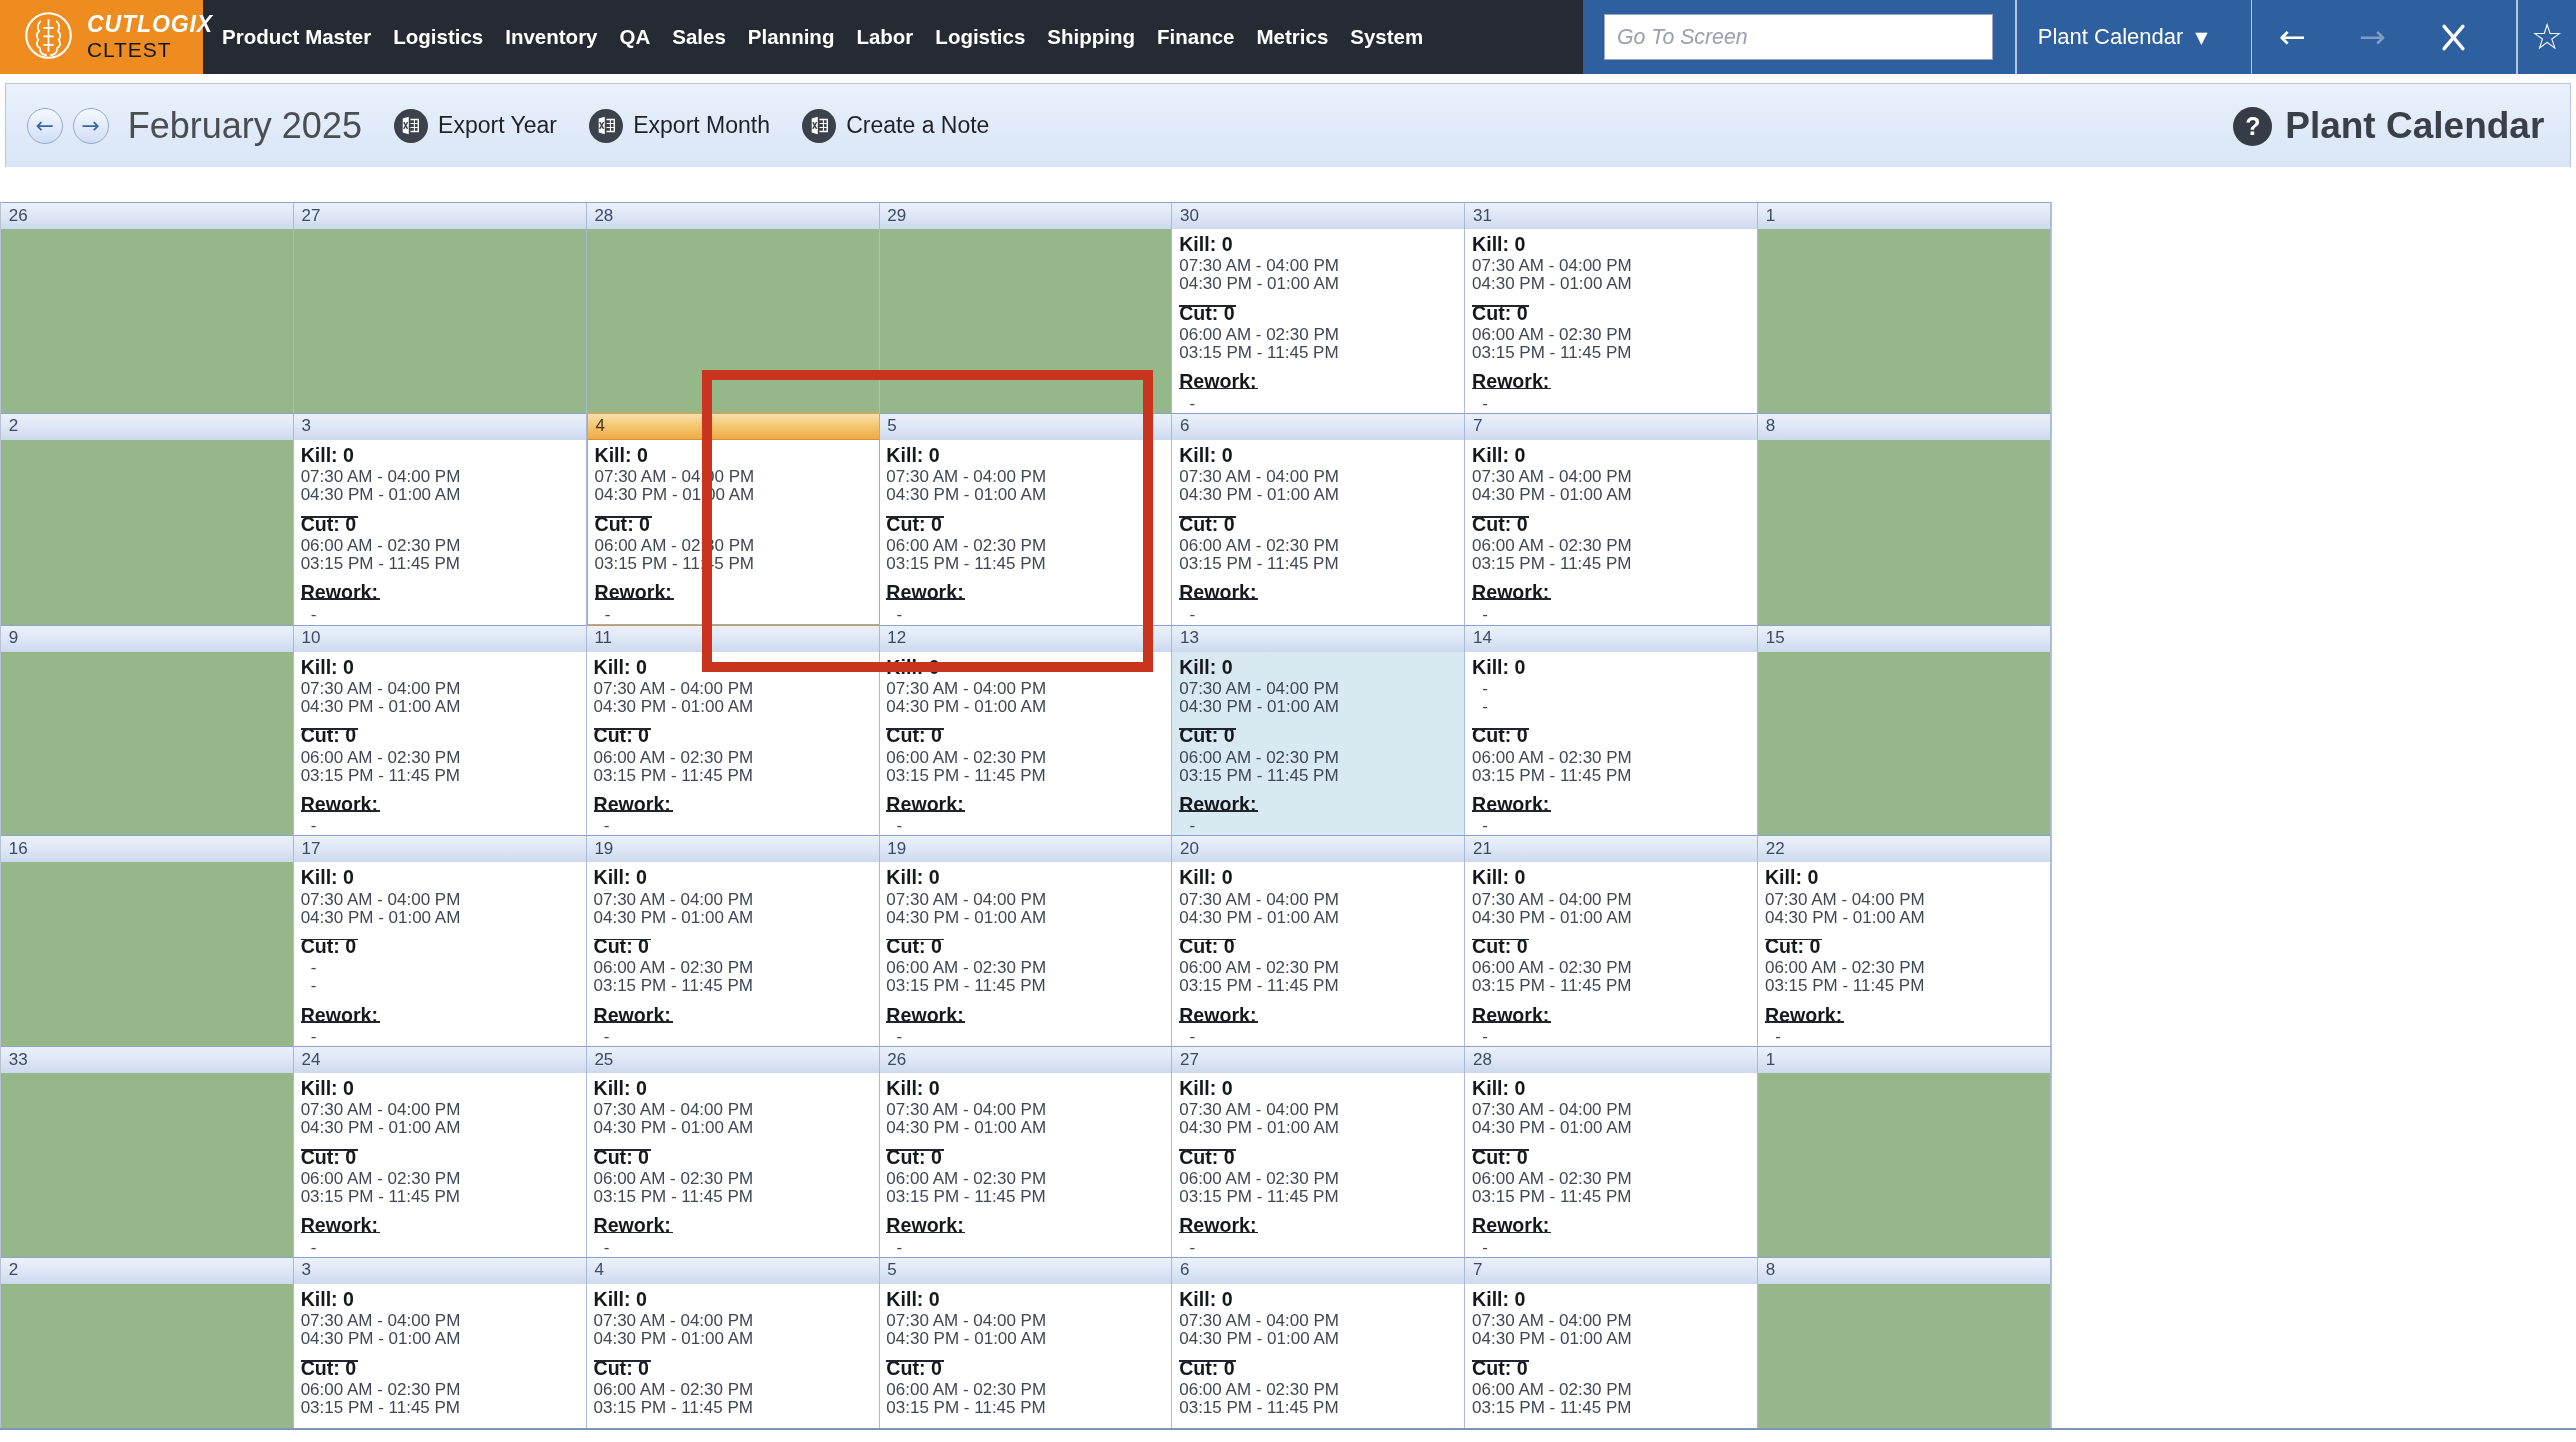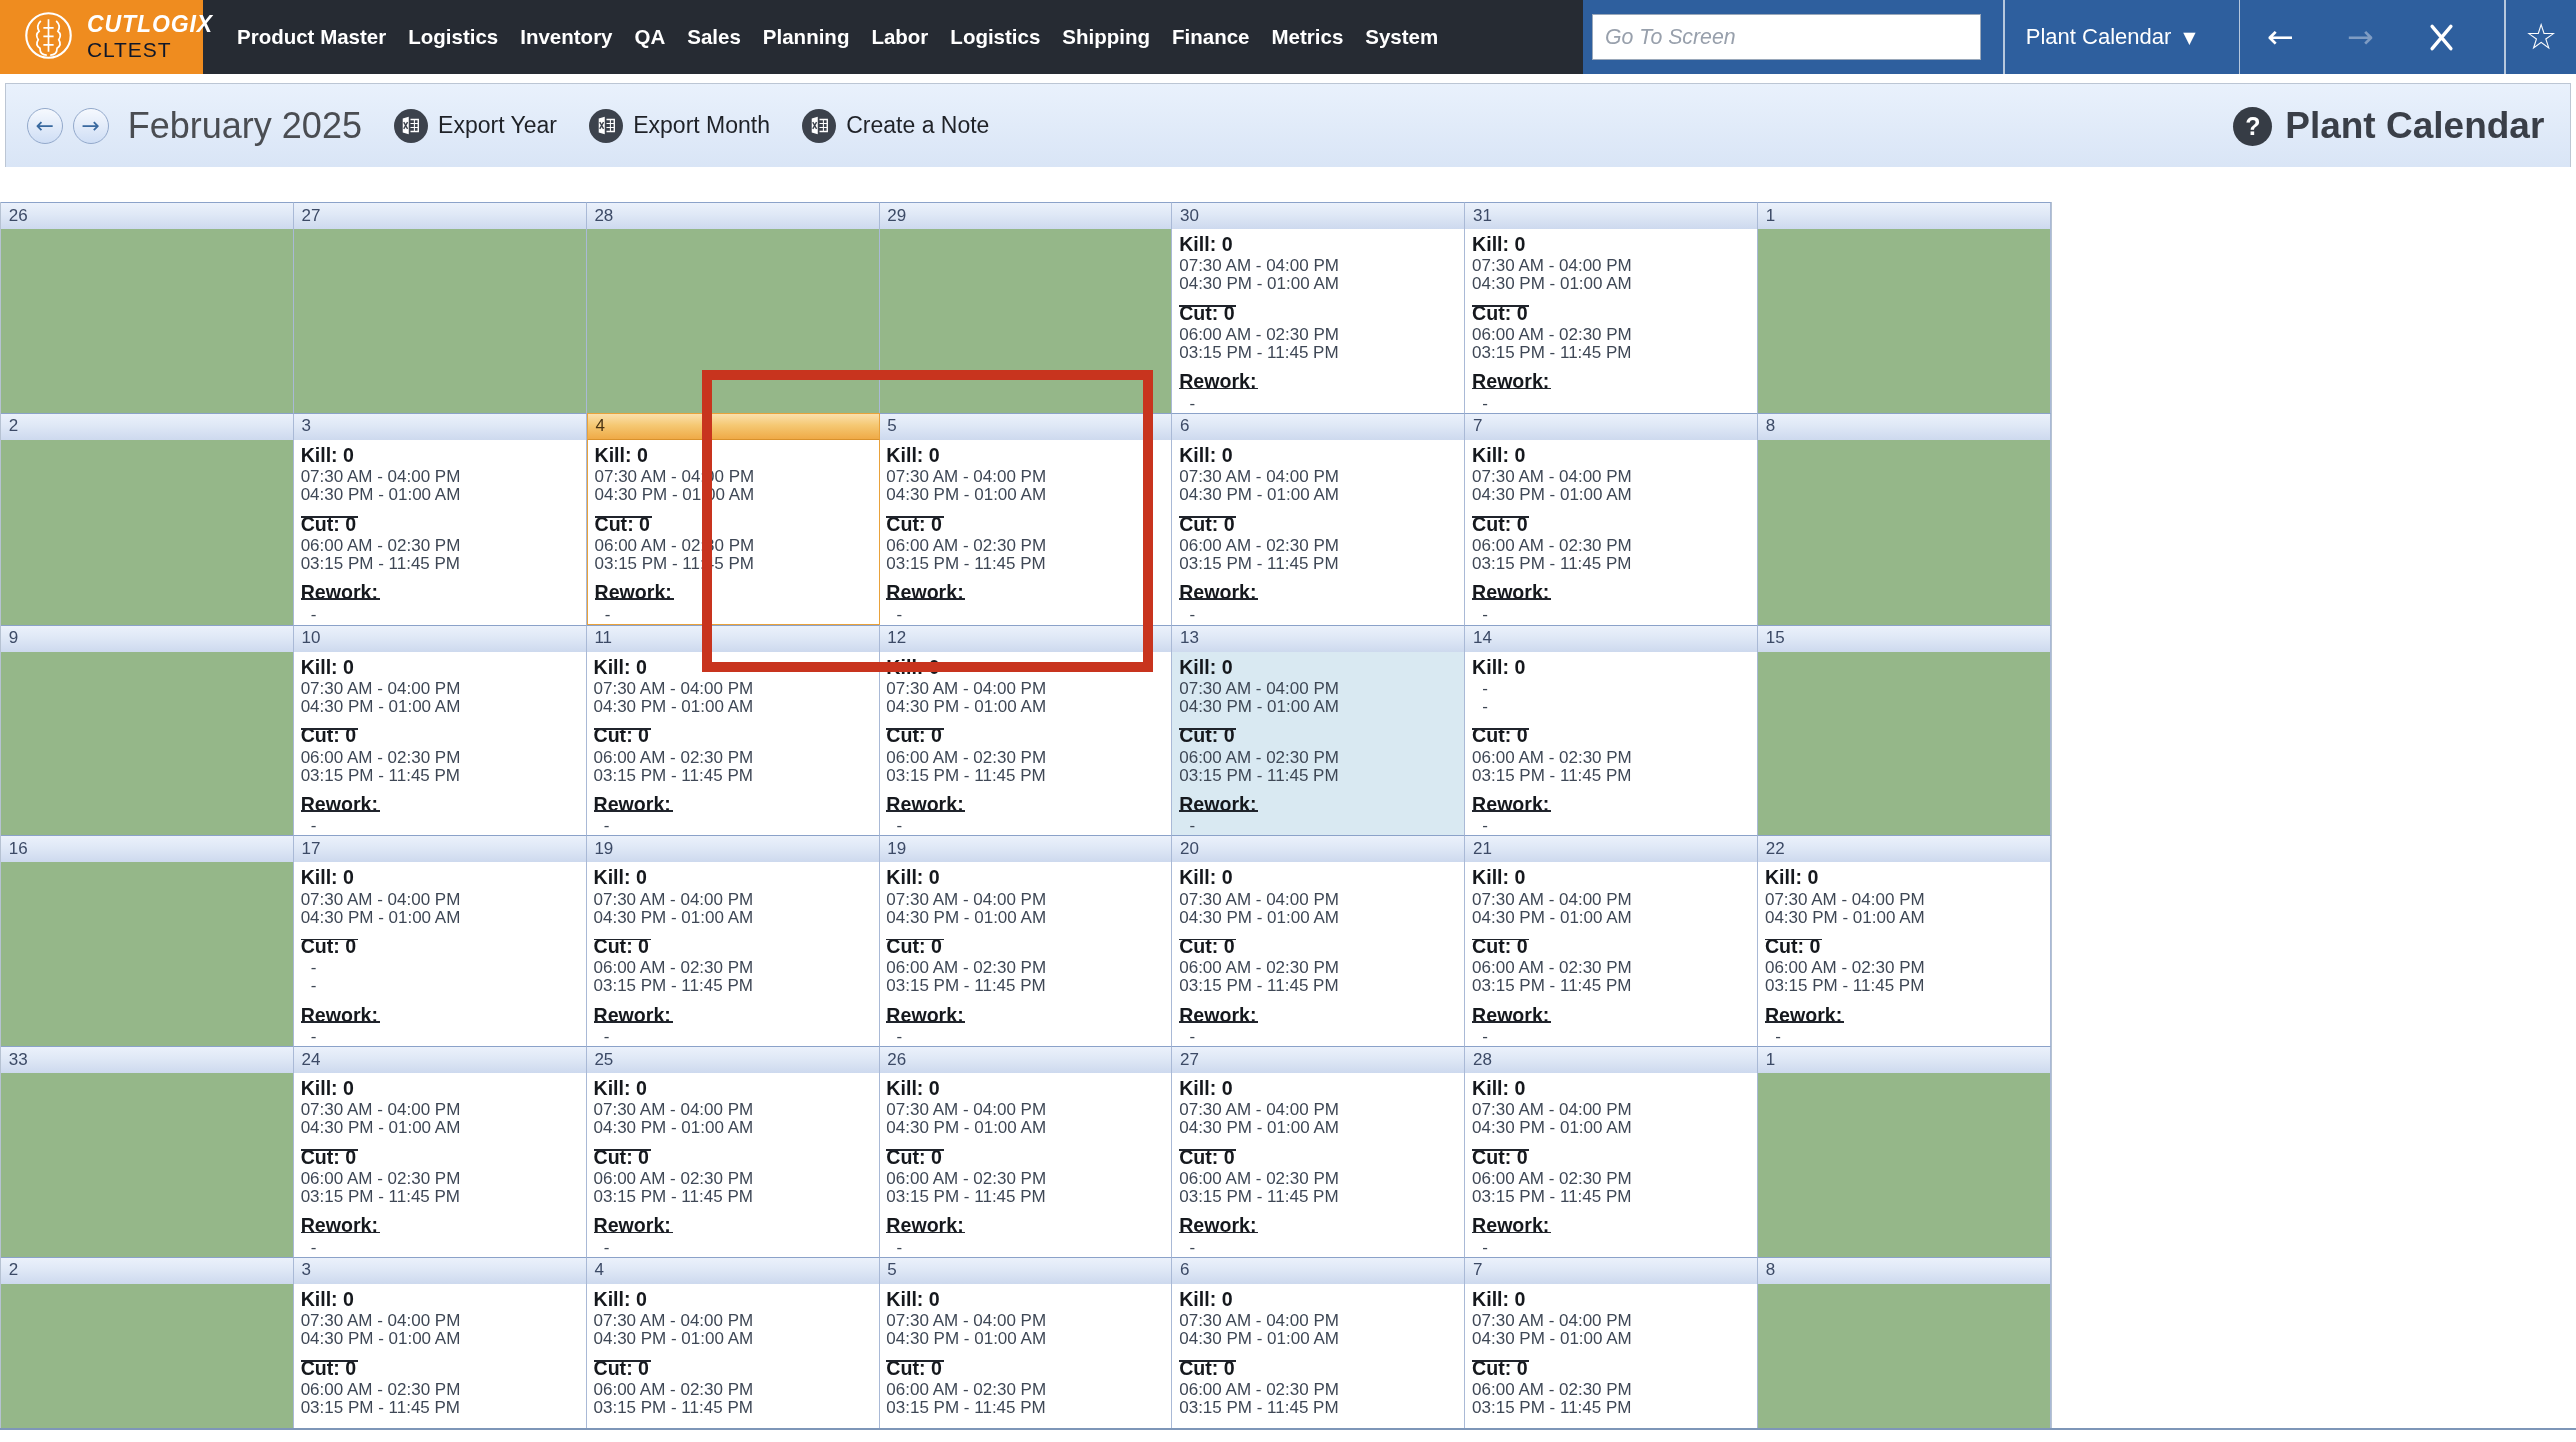--- a/index.html
+++ b/index.html
@@ -12,25 +12,25 @@
   html,body{margin:0;padding:0;width:2576px;height:1442px;overflow:hidden;
     font-family:"Liberation Sans",sans-serif;background:#fff;}
   .app{position:relative;width:2576px;height:1442px;background:#fff;border-radius:9px;}
 
   
   .navbar{position:absolute;left:0;top:0;width:2576px;height:74px;background:var(--nav-bg);}
   .brand{position:absolute;left:0;top:0;width:203px;height:74px;background:var(--brand-orange);
     display:flex;align-items:center;padding-left:22px;gap:12px;}
   .brand-name{color:#fff;font-size:23px;font-weight:700;font-style:italic;letter-spacing:0.9px;line-height:25.6px;}
   .brand-env{color:#0f172a;font-size:21px;line-height:24px;letter-spacing:0.9px;}
-  .nav-menu{position:absolute;left:237px;top:0;height:74px;width:1357px;display:flex;align-items:center;gap:22px;overflow:hidden;}
+  .nav-menu{position:absolute;left:222px;top:0;height:74px;width:1357px;display:flex;align-items:center;gap:22px;overflow:hidden;}
   .menu-item{color:#fff;font-size:20.5px;font-weight:700;white-space:nowrap;cursor:pointer;}
   .nav-right{position:absolute;left:1583px;top:0;width:993px;height:74px;background:var(--nav-panel-blue);
     display:flex;align-items:center;}
-  .goto-input{width:389px;height:46px;margin-left:9px;border:0.9px solid #9aa8ba;background:#fff;
+  .goto-input{width:389px;height:46px;margin-left:21px;border:0.9px solid #9aa8ba;background:#fff;
     font-size:21.3px;padding:0 12px;color:#701a75;font-family:"Liberation Sans",sans-serif;}
   .goto-input::placeholder{color:#98a0ac;font-style:italic;}
   .nav-divider{width:1.7px;height:74px;background:rgba(255,255,255,.65);margin-left:22px;}
   .screen-selector{width:212px;height:74px;display:flex;align-items:center;justify-content:center;gap:12px;cursor:pointer;}
   .screen-selector-label{color:#fff;font-size:22px;white-space:nowrap;}
   .dd-arrow{color:#fff;font-size:16px;font-family:"DejaVu Sans",sans-serif;}
   .nav-btn-group{width:242px;height:74px;display:flex;align-items:center;justify-content:space-around;}
   .nav-glyph{font-size:32px;color:#fff;font-family:"DejaVu Sans",sans-serif;cursor:pointer;line-height:1;}
   .nav-glyph.disabled{color:#7f9cc3;cursor:default;}
   .nav-close-svg{width:29px;height:29px;cursor:pointer;}

